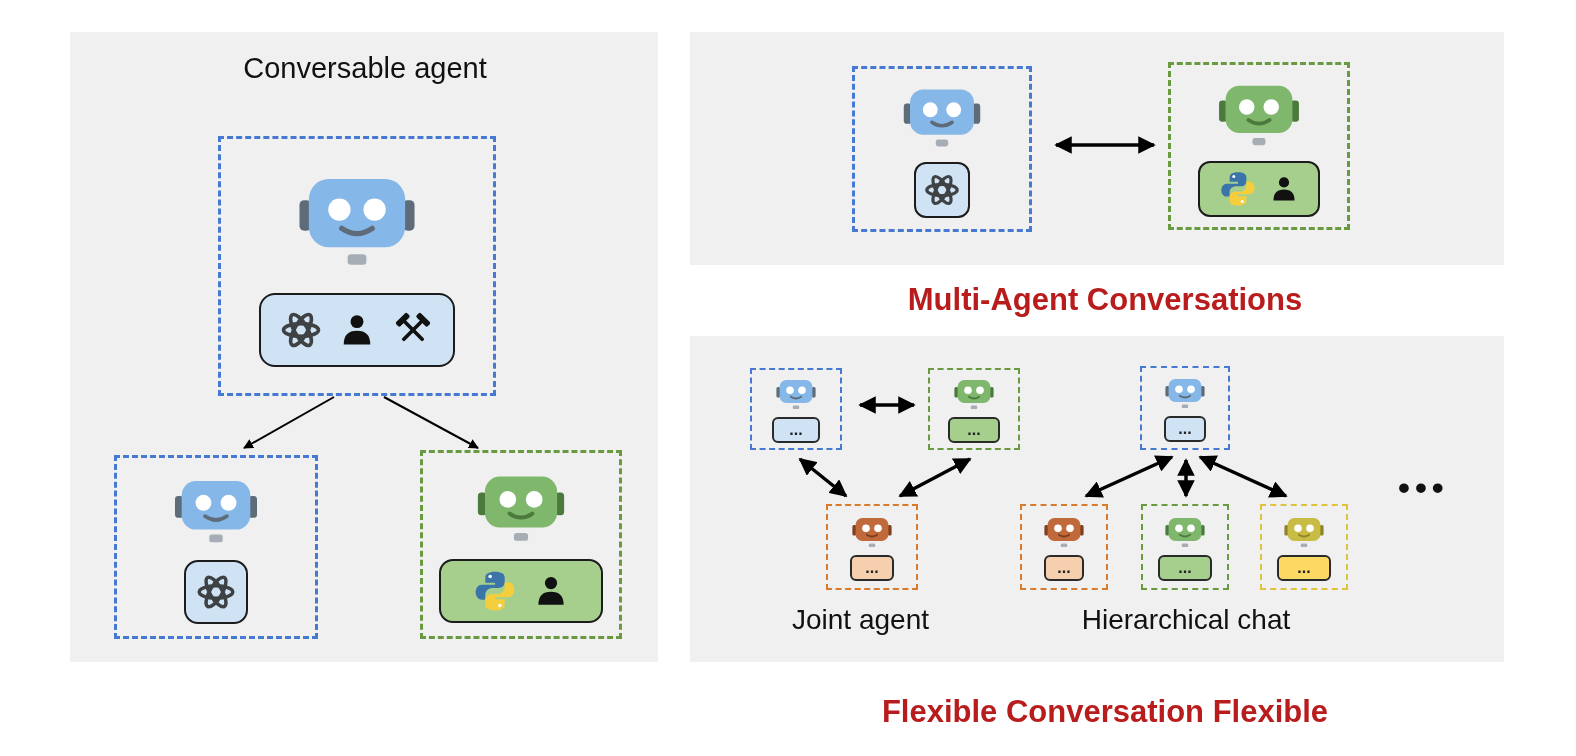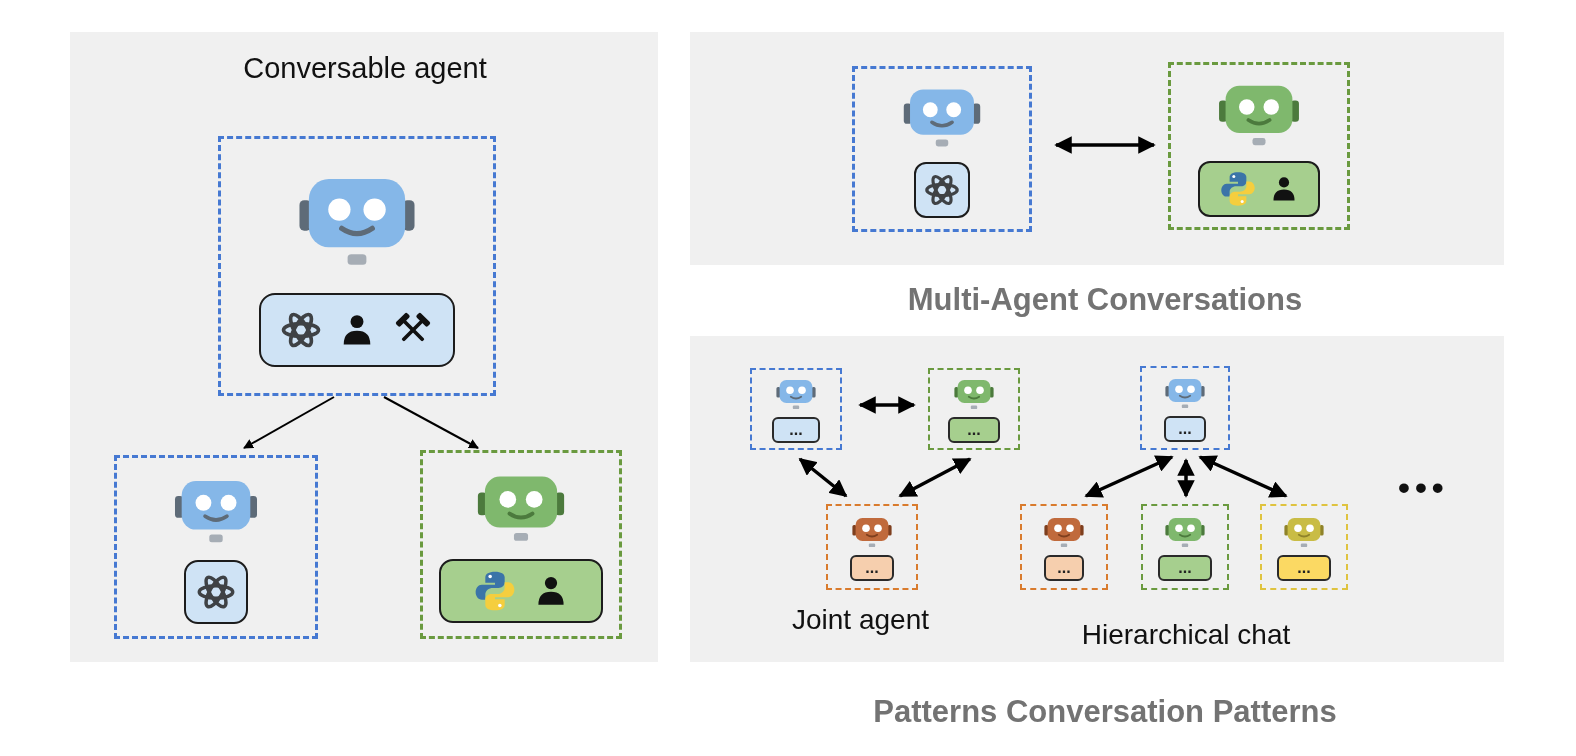--- a/index.html
+++ b/index.html
@@ -19,21 +19,21 @@
   .minichip{display:flex;align-items:center;justify-content:center;border:2px solid #2a2a2a;
             border-radius:6px;font-weight:bold;font-size:16px;color:#222;box-sizing:border-box;}
   .c-blue{background:#cfe3f5;}
   .c-green{background:#a6cf8e;}
   .c-peach{background:#f6cfae;}
   .c-yellow{background:#fbd963;}
   .robot-blue{--m:#85b7e8;--d:#5e6b78;}
   .robot-green{--m:#7fb86d;--d:#4c7a3d;}
   .robot-orange{--m:#c06a3c;--d:#7e3f1e;}
   .robot-yellow{--m:#c9bc45;--d:#8f832a;}
-  .caption{position:absolute;text-align:center;font-weight:700;font-size:31px;color:#737373;}
+  .caption{position:absolute;text-align:center;font-weight:700;font-size:31px;color:#b91c1c;}
   .h-title{position:absolute;text-align:center;font-size:29px;color:#111;}
   .sublabel{position:absolute;text-align:center;font-size:28px;color:#111;}
   .dots{position:absolute;font-weight:700;font-size:34px;letter-spacing:5px;color:#111;}
   svg.arrow{position:absolute;overflow:visible;}
   .defs{position:absolute;width:0;height:0;overflow:hidden;}
 </style>
 </head>
 <body>
 
 <div class="canvas">
@@ -252,19 +252,19 @@
 
   <div class="dashed mini b-yellow" style="left:1260px;top:504px;width:88px;height:86px;gap:5px;">
     <svg class="robot-yellow" width="40" height="37" viewBox="0 0 100 92">
         <use href="#sym-robot"></use>
       </svg>
     <div class="minichip c-yellow" style="width:54px;height:26px;">
       <span>...</span>
     </div>
   </div>
 
-  <div class="sublabel" style="left:1058px;top:619px;width:256px;">Hierarchical chat</div>
+  <div class="sublabel" style="left:1058px;top:604px;width:256px;">Hierarchical chat</div>
 
   <div class="dots" style="left:1398px;top:468px;width:100px;">•••</div>
 
-  <div class="caption" style="left:690px;top:694px;width:830px;">Patterns Conversation Patterns</div>
+  <div class="caption" style="left:690px;top:694px;width:830px;">Flexible Conversation Flexible</div>
 
 </div>
 
 </body></html>

